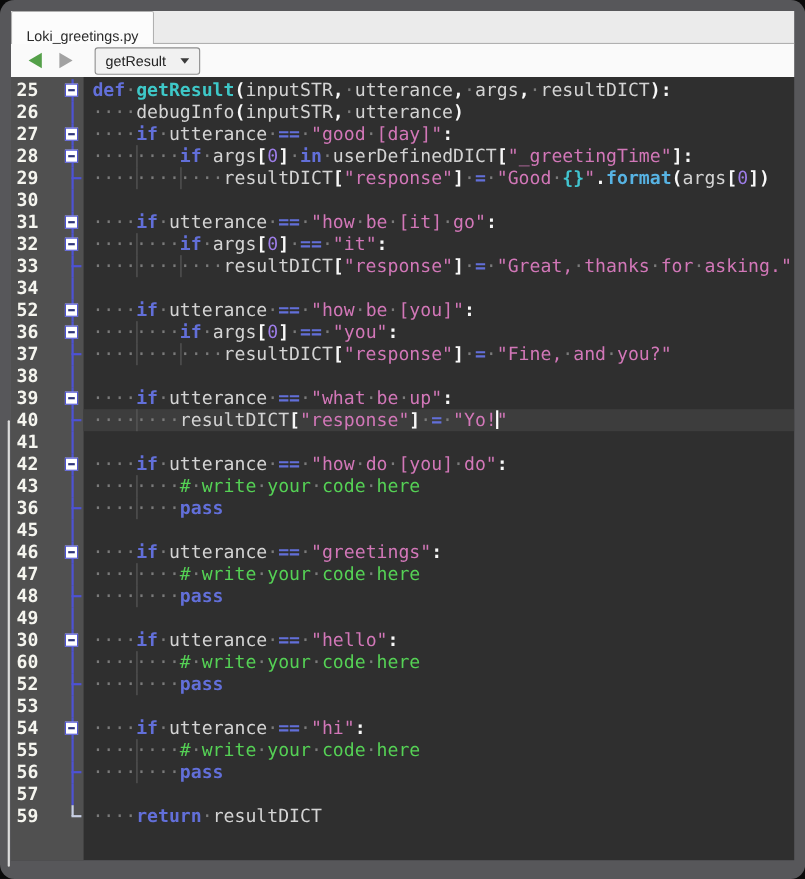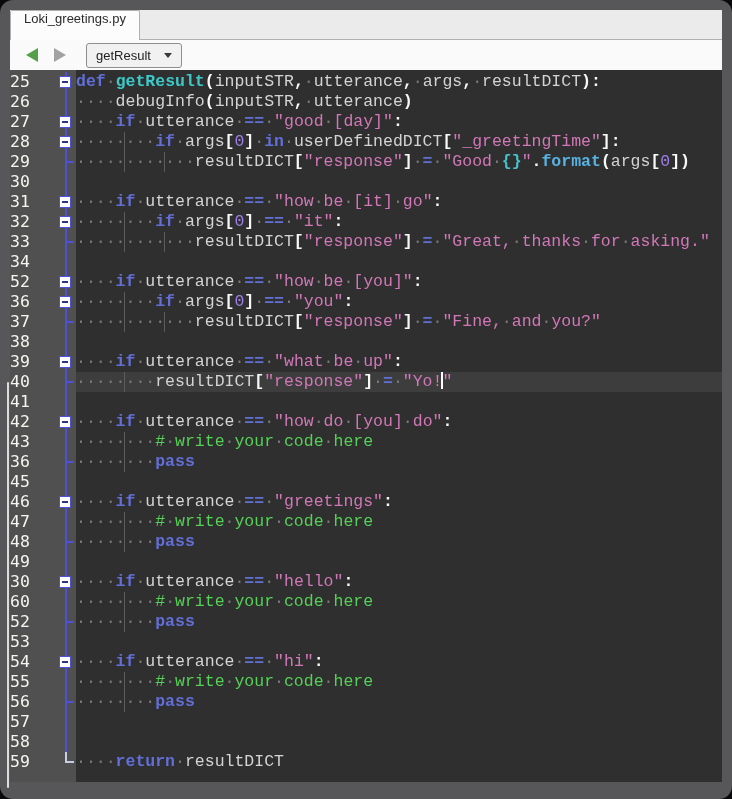--- a/index.html
+++ b/index.html
@@ -25,21 +25,21 @@
     display:flex;align-items:stretch;
     box-sizing:border-box;
   }
   .tab{
     position:relative;z-index:1;
     margin-bottom:-1px;
     background:var(--tab_active_bg,#fcfcfc);
     border:1px solid var(--tab_border,#b0b0b0);
     border-bottom:none;
     border-radius:2px 2px 0 0;
-    display:flex;align-items:flex-start;
+    display:flex;align-items:flex-end;
     padding:0 13px;
     font-size:13px;color:var(--tab_text,#2b2b2b);
   }
   
   .toolbar{
     height:30px;flex:0 0 30px;
     background:var(--toolbar_bg,#fafafa);
     display:flex;align-items:center;
     padding-left:8px;box-sizing:border-box;
   }
@@ -61,41 +61,41 @@
     flex:1;position:relative;overflow:hidden;
     background:var(--editor_bg,#2f2f2f);
     font-family:"DejaVu Sans Mono", monospace;
     font-size:16.5px;
     padding-top:2px;box-sizing:border-box;
   }
   .gutter-bg{position:absolute;left:0;top:0;bottom:0;width:66px;background:var(--gutter_bg,#505050);}
   .row{display:flex;height:20px;line-height:20px;position:relative;}
   .ln{
     width:40px;flex:0 0 40px;box-sizing:border-box;
-    text-align:left;padding-right:10px;
+    text-align:center;padding-right:10px;
     color:var(--line_number,#f5f5ef);
-    position:relative;z-index:1;
+    position:relative;z-index:1;font-weight:bold;
   }
   .foldcell{width:26px;flex:0 0 26px;position:relative;z-index:1;}
   .fl{position:absolute;left:15px;top:0;bottom:0;width:2px;background:var(--fold_line,#4d52d4);}
   .fl.half{bottom:10px;}
   .fl.pale{background:var(--fold_final,#c8cfe4);}
   .fbox{
     position:absolute;left:9px;top:4px;width:12px;height:12px;
     background:var(--fold_box_bg,#ffffff);
     border:1px solid var(--fold_line,#4d52d4);
     box-sizing:border-box;z-index:2;
   }
   .fbox::after{
     content:"";position:absolute;left:2px;right:2px;top:4px;height:2px;
     background:var(--fold_minus,#2f357d);
   }
   .fstub{position:absolute;left:15px;top:9px;width:9px;height:2px;background:var(--fold_line,#4d52d4);}
   .fstub.pale{background:var(--fold_final,#c8cfe4);}
-  .code-content{position:relative;flex:1;white-space:pre;box-sizing:border-box;font-family:Liberation Mono, monospace;}
+  .code-content{position:relative;flex:1;white-space:pre;padding-left:8px;box-sizing:border-box;}
   .row.current .code-content{background:var(--current_line_bg,#3d3d3d);}
   .guide{position:absolute;top:0;bottom:0;width:1px;background:var(--indent_guide,#5d5d5d);}
   .tk-ws{color:var(--whitespace_dot,#7a7a7a);}
   .tk-k{color:var(--kw,#626fd9);font-weight:bold;}
   .tk-fn{color:var(--fn,#3ec8c8);font-weight:bold;}
   .tk-d{color:var(--default_text,#d4d4d4);}
   .tk-b{color:var(--bracket,#f8f8f8);font-weight:bold;}
   .tk-s{color:var(--str,#d277b8);}
   .tk-n{color:var(--num,#9d7de8);}
   .tk-c{color:var(--com,#55d155);}
@@ -380,27 +380,20 @@
           <div class="code-content"><div class="guide" style="left: 47.76px;"></div><span class="tk-ws">········</span><span class="tk-k">pass</span></div>
         </div>
         <div class="row">
           <div class="ln">57</div>
           <div class="foldcell">
             <div class="fl"></div>
           </div>
           <div class="code-content"></div>
         </div>
         <div class="row">
-          <div class="ln">58</div>
-          <div class="foldcell">
-            <div class="fl"></div>
-          </div>
-          <div class="code-content"></div>
-        </div>
-        <div class="row">
           <div class="ln">59</div>
           <div class="foldcell">
             <div class="fl half pale"></div>
             <div class="fstub pale"></div>
           </div>
           <div class="code-content"><span class="tk-ws">····</span><span class="tk-k">return</span><span class="tk-ws">·</span><span class="tk-d">resultDICT</span></div>
         </div>
       </div>
   </div>
   <div class="scroll-thumb"></div>

